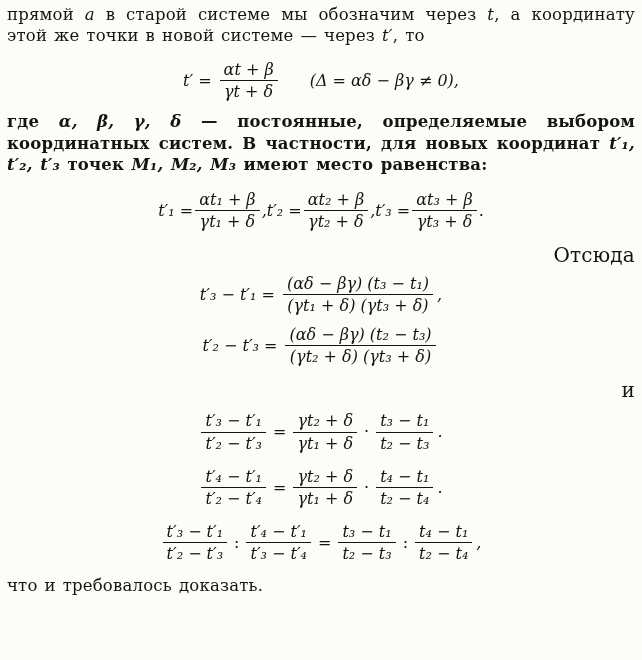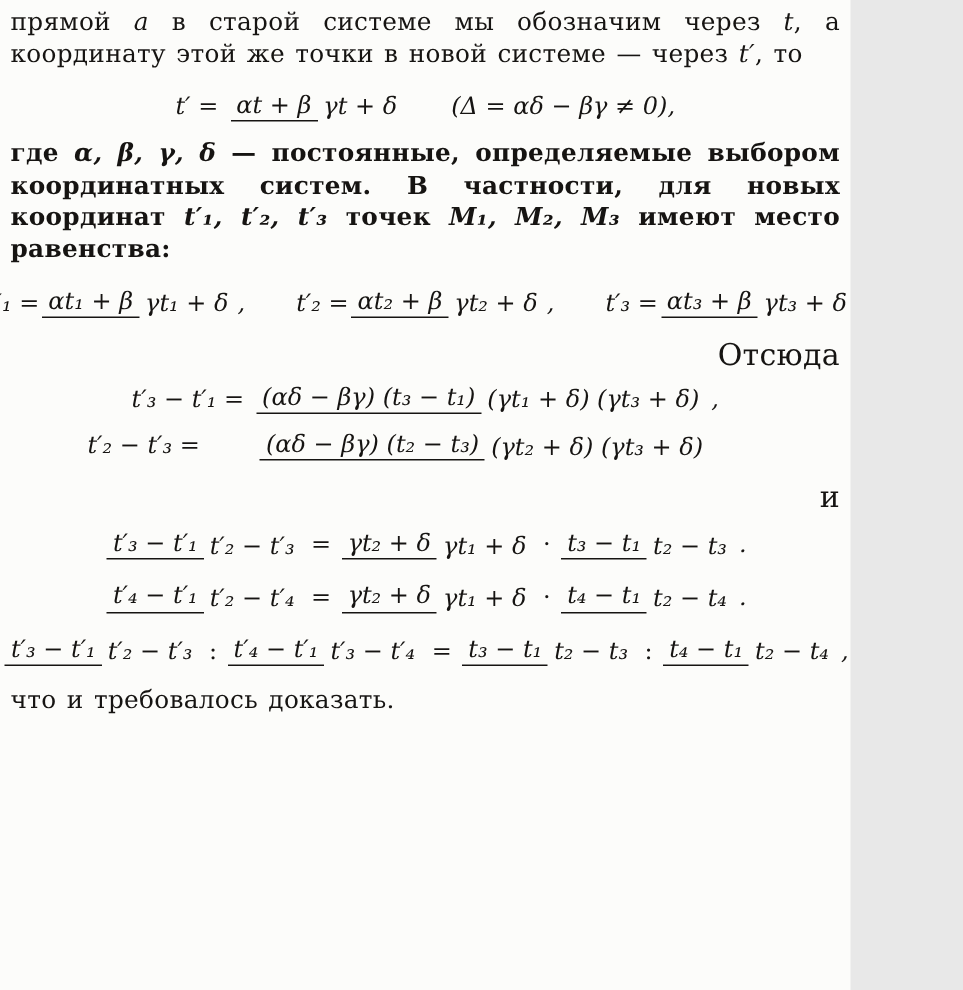--- a/index.html
+++ b/index.html
@@ -1,17 +1,17 @@
 <!DOCTYPE html>
 <html><head>
 <meta charset="utf-8">
 <style>
   html,body{margin:0;padding:0;background:#e8e8e8;}
   .page{
-    width:567px;height:660px;
+    width:642px;height:660px;
     background:#fcfcfa;
     color:#161412;
     font-family:"DejaVu Serif","Liberation Serif",serif;
     position:relative;
     overflow:hidden;
     box-sizing:border-box;
     padding:4px 7px 0 7px;
   }
   .body-par{
     font-size:16.5px;
@@ -35,47 +35,47 @@
     align-items:center;
     font-style:italic;
     font-size:16px;
     line-height:1.2;
   }
   .eq .op{padding:0 5px; font-style:normal;}
   .eq .lhs{margin-right:6px; white-space:nowrap;}
   .eq .tail{margin-left:2px;}
   .frac{
     display:inline-flex;
-    flex-direction:row;
+    flex-direction:column;
     align-items:center;
     vertical-align:middle;
     margin:0 2px;
     font-style:italic;
   }
   .frac .num{
     display:block;
     padding:0 4px 1px 4px;
     border-bottom:1.4px solid #161412;
     white-space:nowrap;
   }
   .frac .den{
     display:block;
     padding:1px 4px 0 4px;
     white-space:nowrap;
   }
   .cond{margin-left:30px; white-space:nowrap;}
-  .eqrow{display:flex; justify-content:center; align-items:center; gap:34px; font-style:italic; font-size:16px;}
+  .eqrow{display:flex; justify-content:center; align-items:center; font-style:italic; font-size:16px;}
   .eqrow .cell{display:flex; align-items:center; white-space:nowrap;}
   
   .m-eq1{margin:13px 0 10px 0;}
   .m-p2{margin-top:10px;font-weight:bold;}
   .m-eqrow{margin:14px 0 10px 0;}
   .m-hence{margin-top:12px;}
   .m-heq1{margin:6px 0 10px 0;}
-  .m-heq2{margin:10px 0 12px 0;gap:32px;}
+  .m-heq2{margin:10px 0 12px 0;}
   .m-and{margin-top:10px;}
   .m-aeq{margin:8px 0 14px 0;}
   .m-sim{margin-top:14px;}
   .m-seq{margin:8px 0 14px 0;}
   .m-ther{margin-top:14px;}
   .m-feq{margin:10px 0 12px 0;}
   .m-close{margin-top:10px;}
 </style>
 </head>
 <body>

